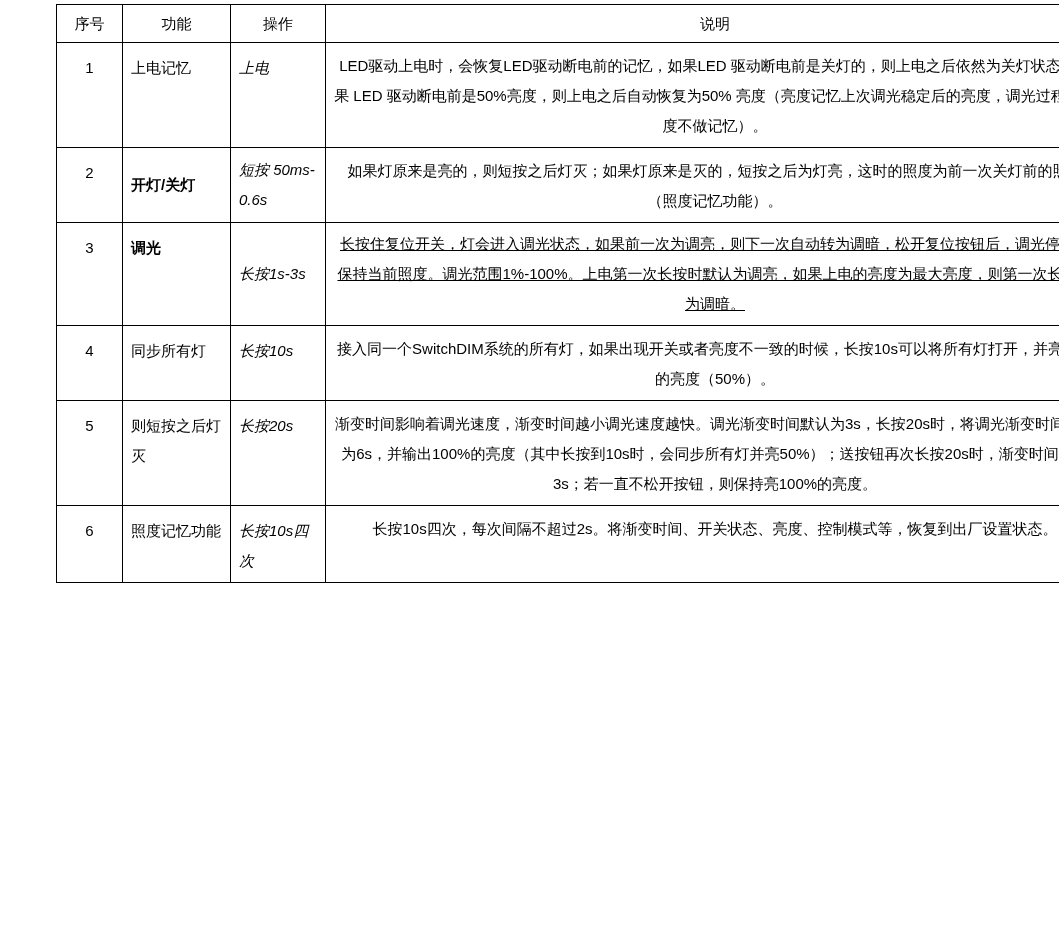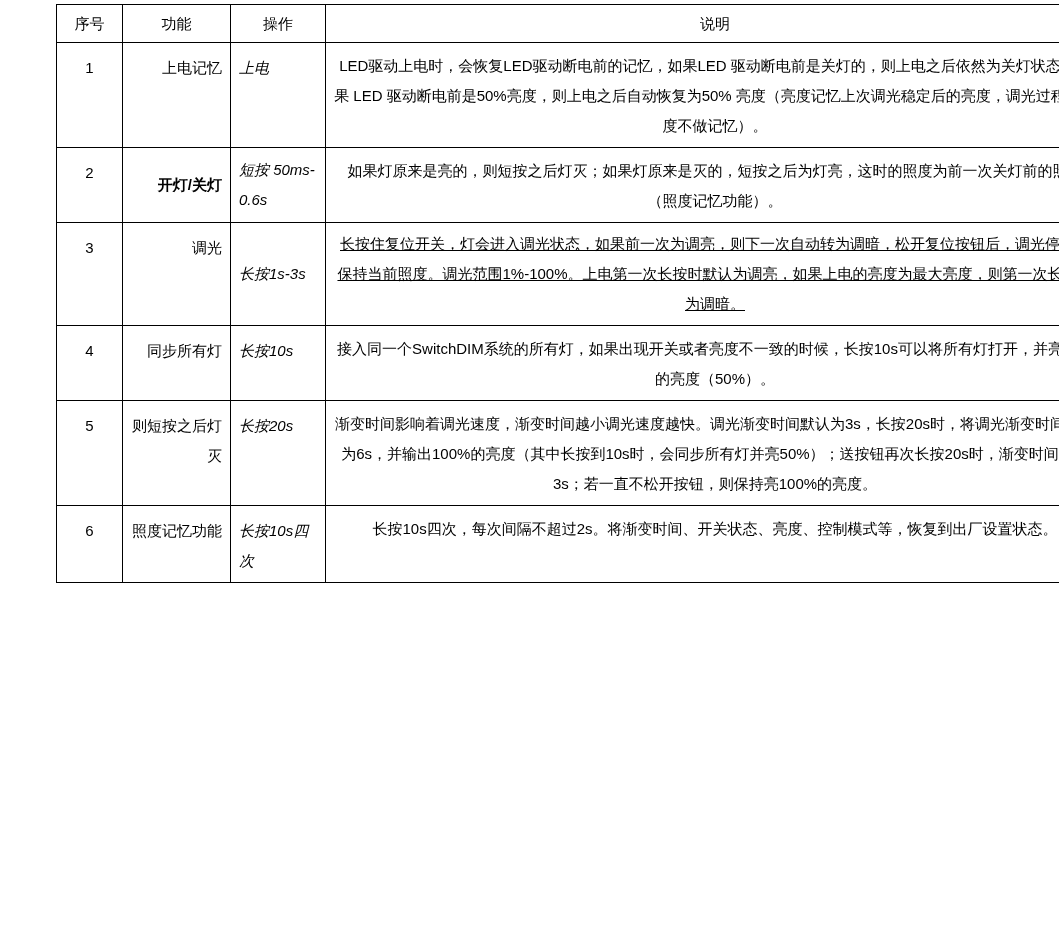--- a/index.html
+++ b/index.html
@@ -43,21 +43,21 @@
     text-align: center;
     padding: 8px 4px;
     line-height: 1.4;
   }
   td.num {
     text-align: center;
     vertical-align: top;
     padding-top: 10px;
   }
   td.func {
-    text-align: right;
+    text-align: left;
     vertical-align: middle;
     line-height: 2.0;
   }
   td.op {
     text-align: left;
     vertical-align: middle;
     line-height: 2.0;
     padding-left: 8px;
     font-style: italic;
   }
@@ -66,21 +66,21 @@
     vertical-align: middle;
     line-height: 2.05;
     padding-right: 14px;
   }
   
   tr.r1 td.num, tr.r1 td.func, tr.r1 td.op { vertical-align: top; padding-top: 10px; }
   tr.r2 td.num { vertical-align: top; padding-top: 10px; }
   tr.r2 td.func { vertical-align: middle; font-weight: bold; }
   tr.r2 td.op { vertical-align: middle; }
   tr.r3 td.num { vertical-align: top; padding-top: 10px; }
-  tr.r3 td.func { vertical-align: top; padding-top: 10px; }
+  tr.r3 td.func { vertical-align: top; padding-top: 10px; font-weight: bold; }
   tr.r3 td.op { vertical-align: middle; }
   tr.r4 td.num, tr.r4 td.func, tr.r4 td.op { vertical-align: top; padding-top: 10px; }
   tr.r5 td.num, tr.r5 td.func, tr.r5 td.op { vertical-align: top; padding-top: 10px; }
   tr.r6 td.num, tr.r6 td.func, tr.r6 td.op { vertical-align: top; padding-top: 10px; }
   tr.r4 td.desc, tr.r5 td.desc, tr.r6 td.desc { vertical-align: top; padding-top: 8px; }
   tr.r1 td.desc { vertical-align: top; padding-top: 8px; }
   tr.r2 td.desc { vertical-align: top; padding-top: 8px; }
   tr.r3 td.desc { vertical-align: middle; text-decoration: underline; }
 </style>
 </head>

